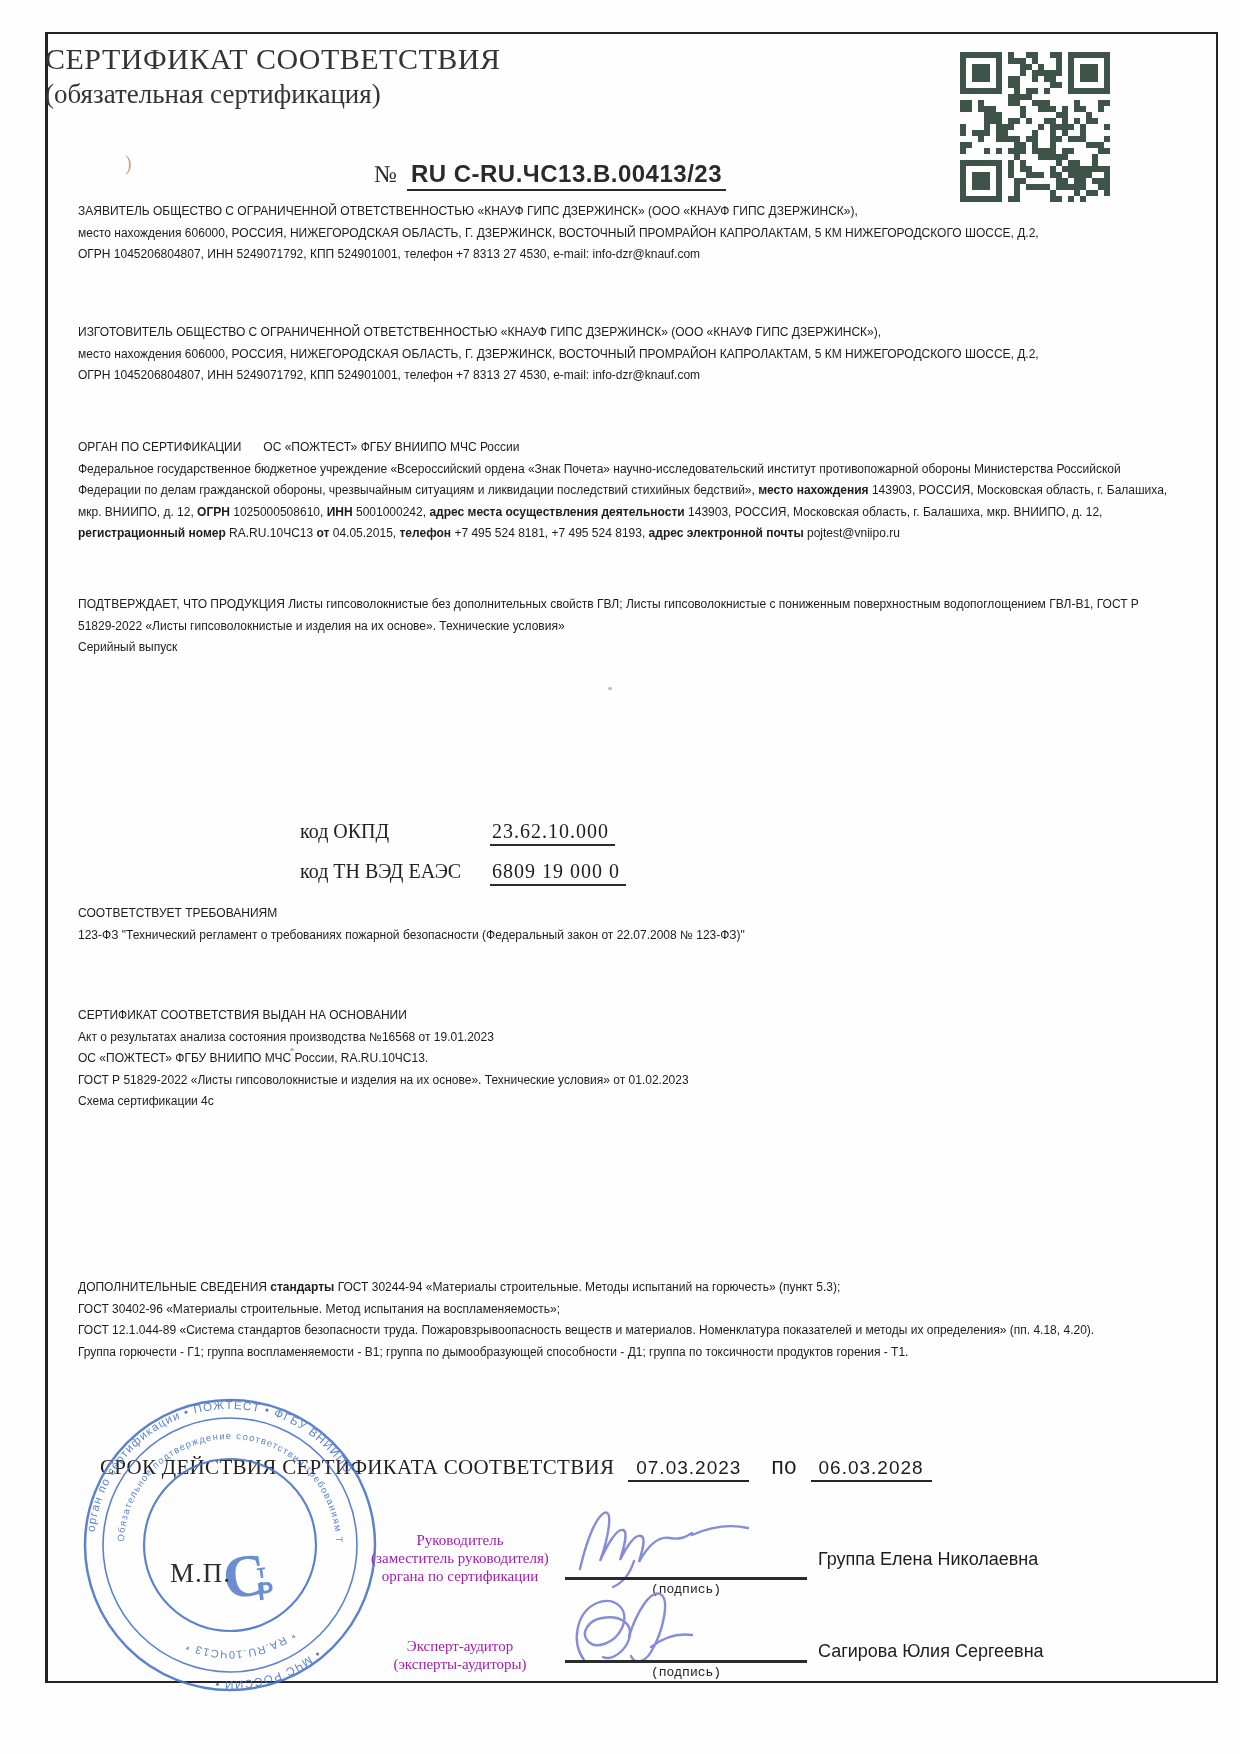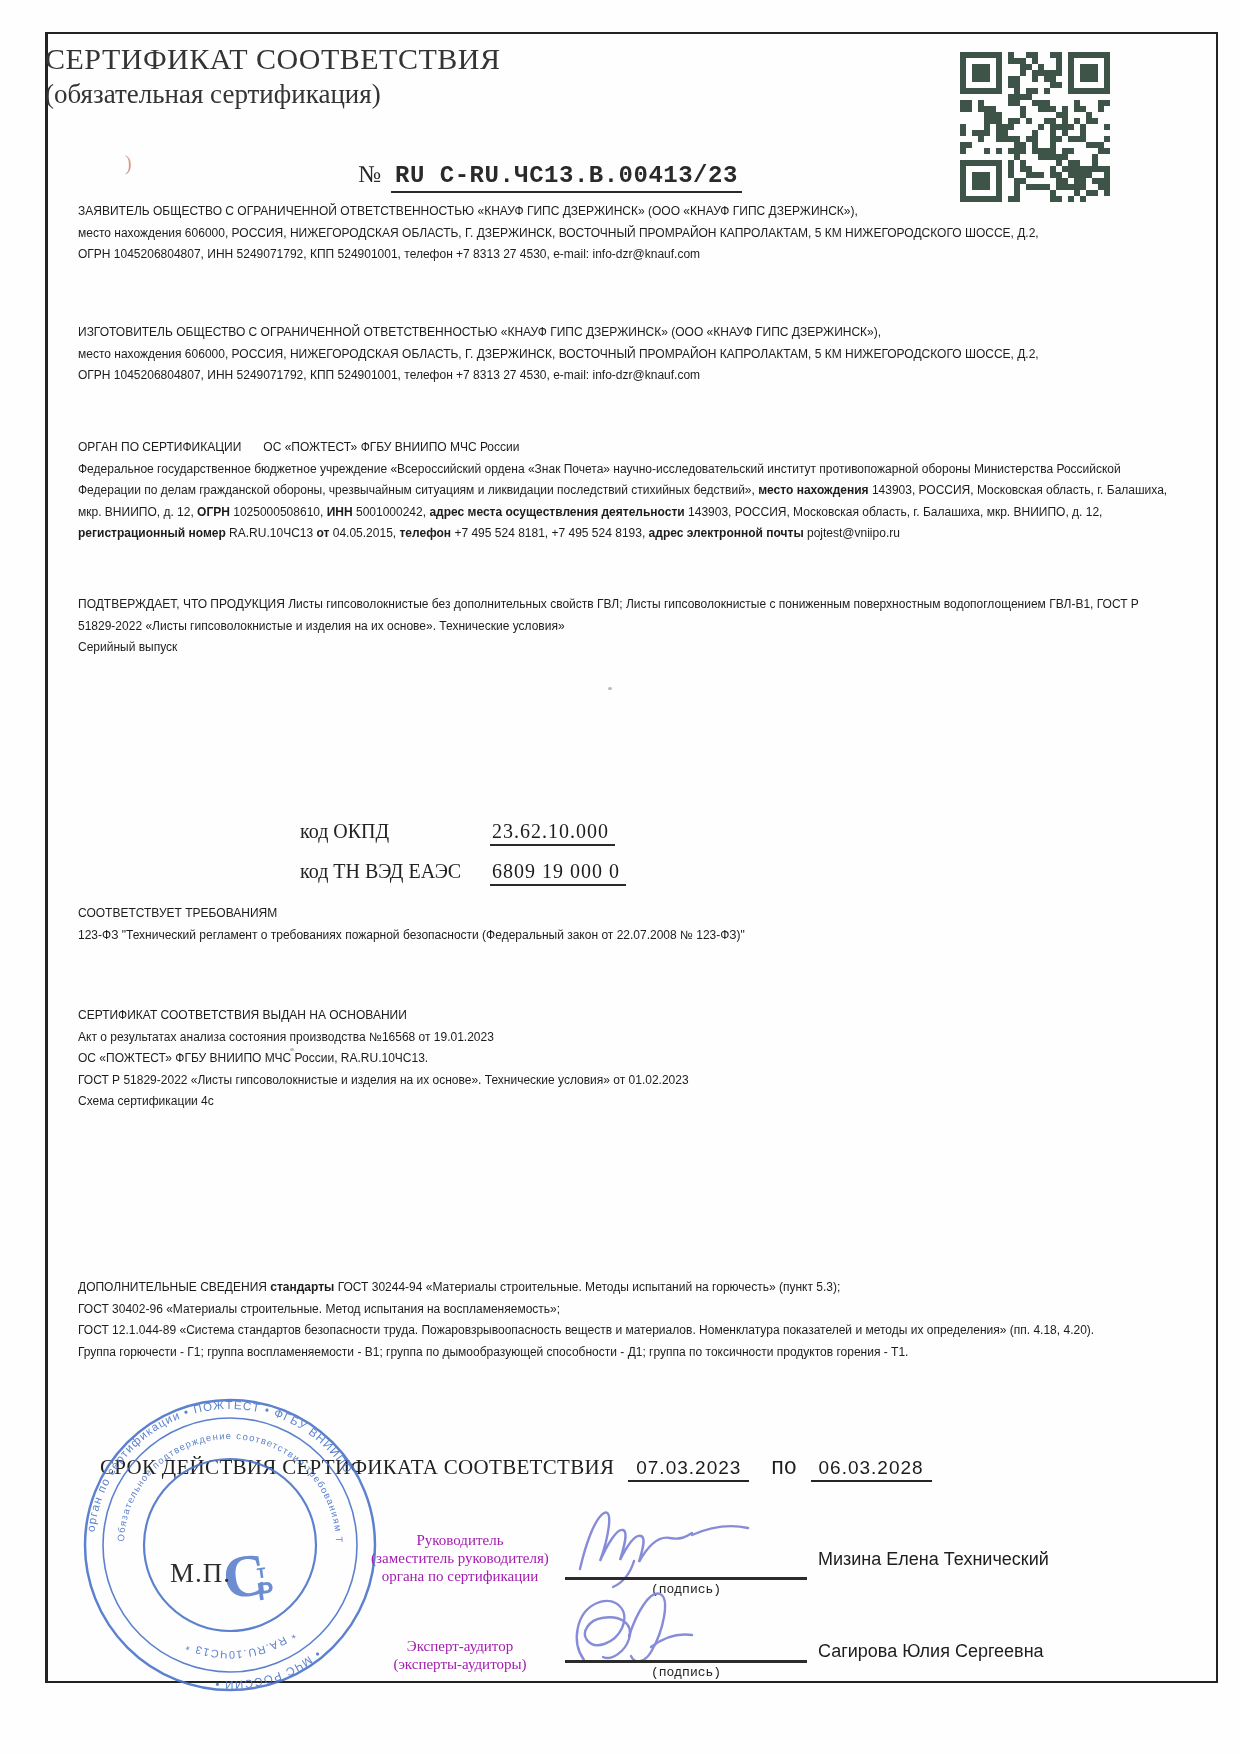--- a/index.html
+++ b/index.html
@@ -7,21 +7,21 @@
         font-family:"Liberation Sans",sans-serif;color:#1c1c1c;}
   .frame{position:absolute;left:45px;top:32px;width:1173px;height:1651px;
          border:2px solid #232323;border-left-width:3px;box-sizing:border-box;}
   .abs{position:absolute;}
   .title-block{left:45px;top:42px;width:1010px;text-align:left;}
   .doc-title{font-family:"Liberation Serif",serif;font-size:30px;letter-spacing:0.5px;color:#343434;}
   .doc-subtitle{font-family:"Liberation Serif",serif;font-size:27px;color:#343434;margin-top:3px;}
   .qr{left:960px;top:52px;width:150px;height:150px;}
   .number-line{left:45px;top:160px;width:1010px;text-align:center;font-size:24px;color:#2a2a2a;}
   .number-line .no{font-family:"Liberation Serif",serif;margin-right:10px;}
-  .number-line .num{font-weight:600;letter-spacing:0.5px;border-bottom:2.5px solid #2a2a2a;padding:0 4px 2px 4px;font-family:Liberation Mono, monospace;}
+  .number-line .num{font-weight:600;letter-spacing:0.5px;border-bottom:2.5px solid #2a2a2a;padding:0 4px 2px 4px;}
   .body-block{left:78px;width:1094px;font-size:12px;line-height:21.5px;}
   .body-block p{margin:0;}
   .b{font-weight:bold;}
   .gap-after{margin-right:22px;}
   .codes{left:300px;top:820px;font-size:20px;}
   .code-row{display:flex;align-items:baseline;margin-bottom:14px;}
   .code-label{font-family:"Liberation Serif",serif;width:190px;color:#222;}
   .code-value{font-family:Liberation Serif, serif;font-weight:500;letter-spacing:1px;
               border-bottom:2px solid #2a2a2a;padding:0 6px 1px 2px;}
   .validity{left:100px;top:1455px;font-size:21px;white-space:nowrap;}
@@ -363,21 +363,21 @@
   </div>
   <svg class="abs" style="left:572px;top:1503px" width="210" height="86" viewBox="0 0 210 86">
     <g fill="none" stroke="#8086d6" stroke-width="2.4" stroke-linecap="round" opacity="0.95">
       <path d="M8,66 C13,44 22,16 32,10 C42,5 36,36 28,58 C35,42 45,25 51,27 C57,29 51,47 48,57 C55,43 63,31 69,33 C75,35 69,51 67,59 C77,41 88,33 98,35 C108,37 114,34 120,30"></path>
       <path d="M120,32 C138,24 158,21 176,25"></path>
       <path d="M62,58 C58,71 50,80 41,84"></path>
     </g>
   </svg>
   <div class="abs sig-line" style="left:565px;top:1577px"></div>
   <div class="abs sig-caption" style="left:565px;top:1582px">(подпись)</div>
-  <div class="abs sig-name" style="left:818px;top:1549px">Мизина Елена Технический</div>
+  <div class="abs sig-name" style="left:818px;top:1549px">Группа Елена Николаевна</div>
 
   <div class="abs role-col" style="left:330px;top:1637px">
     <div>Эксперт-аудитор</div>
     <div>(эксперты-аудиторы)</div>
   </div>
   <svg class="abs" style="left:566px;top:1588px" width="170" height="90" viewBox="0 0 170 90">
     <g fill="none" stroke="#8086d6" stroke-width="2.4" stroke-linecap="round" opacity="0.95">
       <path d="M18,72 C5,54 10,24 31,15 C49,8 64,21 56,40 C49,55 29,63 21,52 C15,44 23,32 36,30 C54,27 68,35 63,51 C59,64 45,73 37,69"></path>
       <path d="M63,48 C71,24 84,2 94,6 C104,10 98,42 85,64 C79,74 69,77 65,68"></path>
       <path d="M85,59 C98,49 112,45 126,47"></path>

